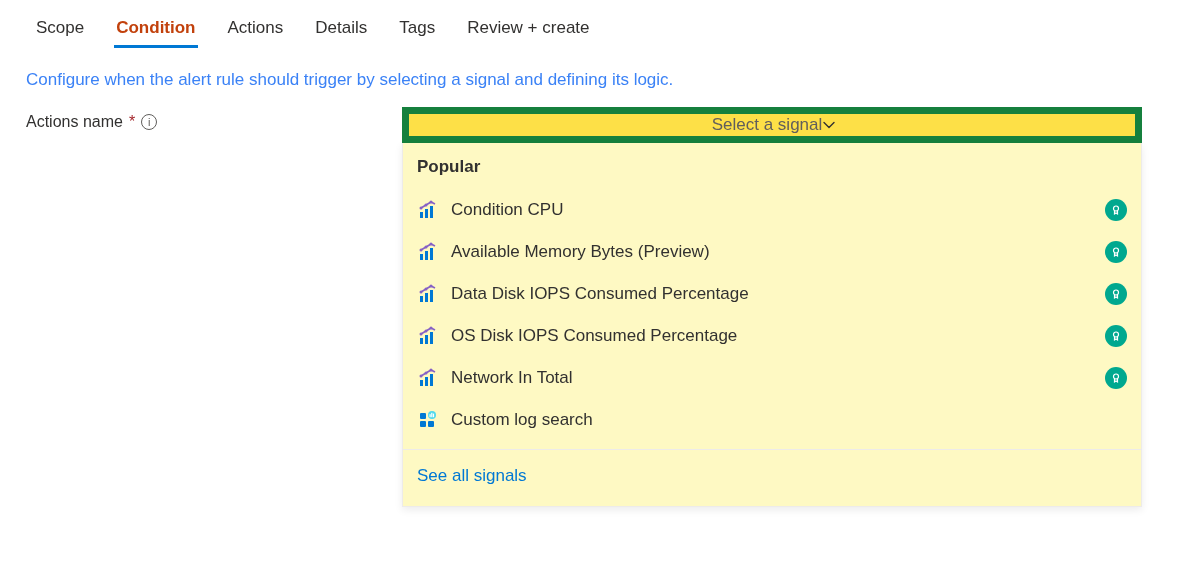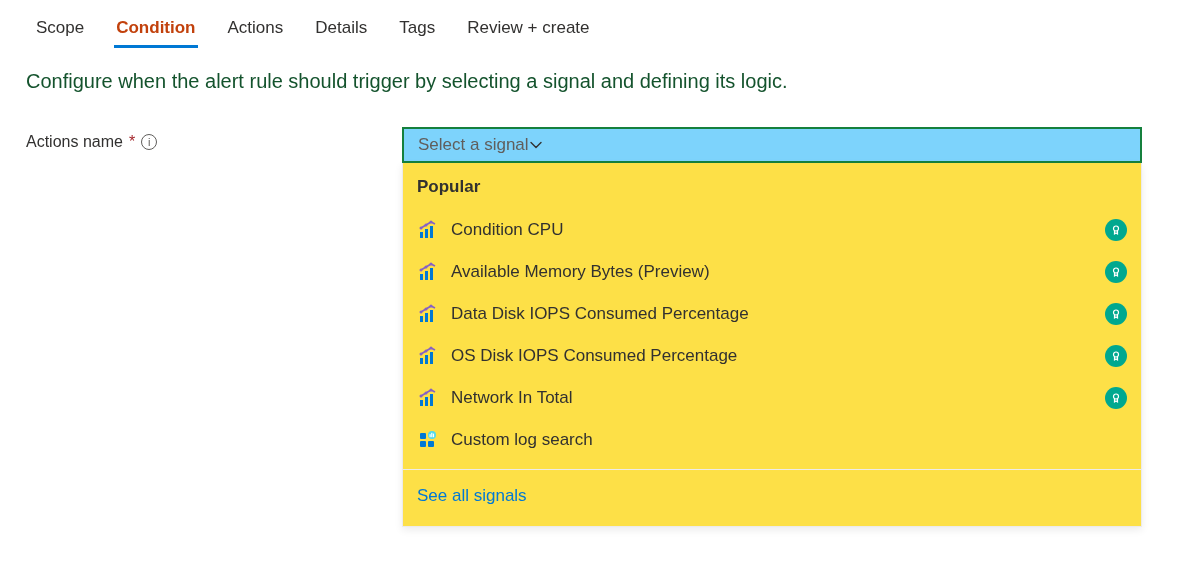--- a/index.html
+++ b/index.html
@@ -35,23 +35,23 @@
     .tab.active::after {
       content: "";
       position: absolute;
       left: -2px;
       right: -2px;
       bottom: -2px;
       height: 3px;
       background: #0078d4;
     }
     .description {
-      font-size: 20px;
-      color: #14532d;
-      margin-bottom: 34px;
+      font-size: 17px;
+      color: #3b82f6;
+      margin-bottom: 17px;
     }
     .field-row {
       display: flex;
       align-items: flex-start;
       gap: 16px;
     }
     .field-label {
       width: 360px;
       font-size: 16px;
       color: #323130;
@@ -75,42 +75,42 @@
       color: #605e5c;
       cursor: pointer;
     }
     .field-control {
       flex: 1;
       max-width: 740px;
       position: relative;
     }
     .select-box {
       width: 100%;
-      border: 2px solid #15803d;
-      background: #7dd3fc;
+      border: 7px solid #15803d;
+      background: #fde047;
       height: 36px;
       display: flex;
       align-items: center;
-      justify-content: flex-start;
+      justify-content: center;
       padding: 0 10px 0 14px;
       font-size: 17px;
       color: #605e5c;
       cursor: pointer;
     }
     .chevron {
       width: 14px;
       height: 14px;
       display: inline-flex;
       align-items: center;
       justify-content: center;
     }
     .dropdown {
       border: 1px solid #edebe9;
       border-top: none;
-      background: #fde047;
+      background: #fef9c3;
       box-shadow: 0 3px 8px rgba(0,0,0,0.08);
       width: 100%;
     }
     .dropdown-header {
       font-weight: 600;
       font-size: 17px;
       color: #323130;
       padding: 14px 14px 12px 14px;
     }
     .signal-item {

